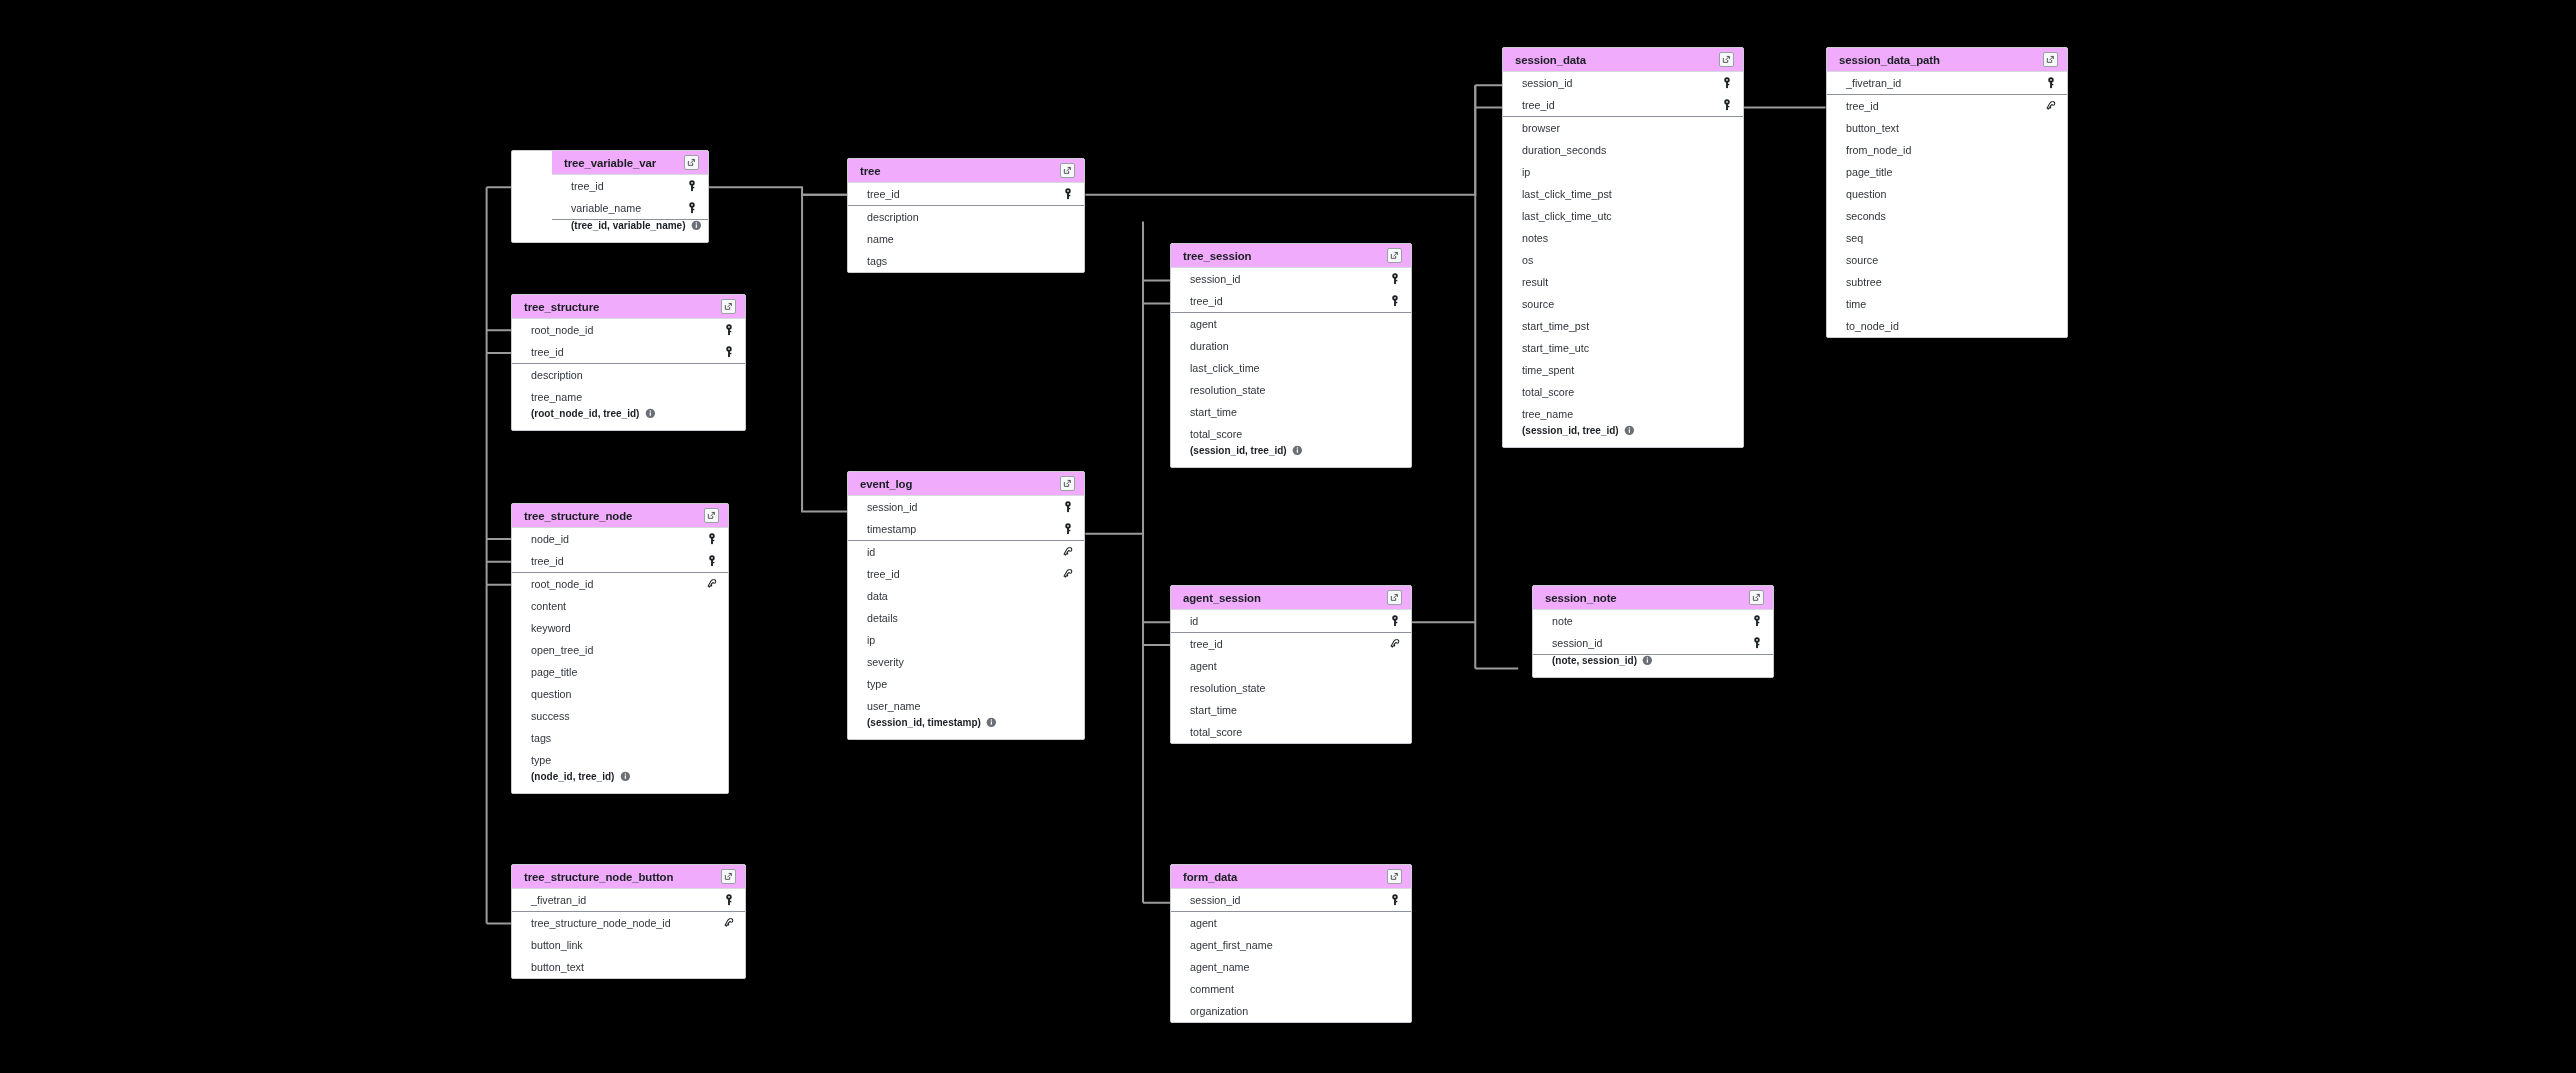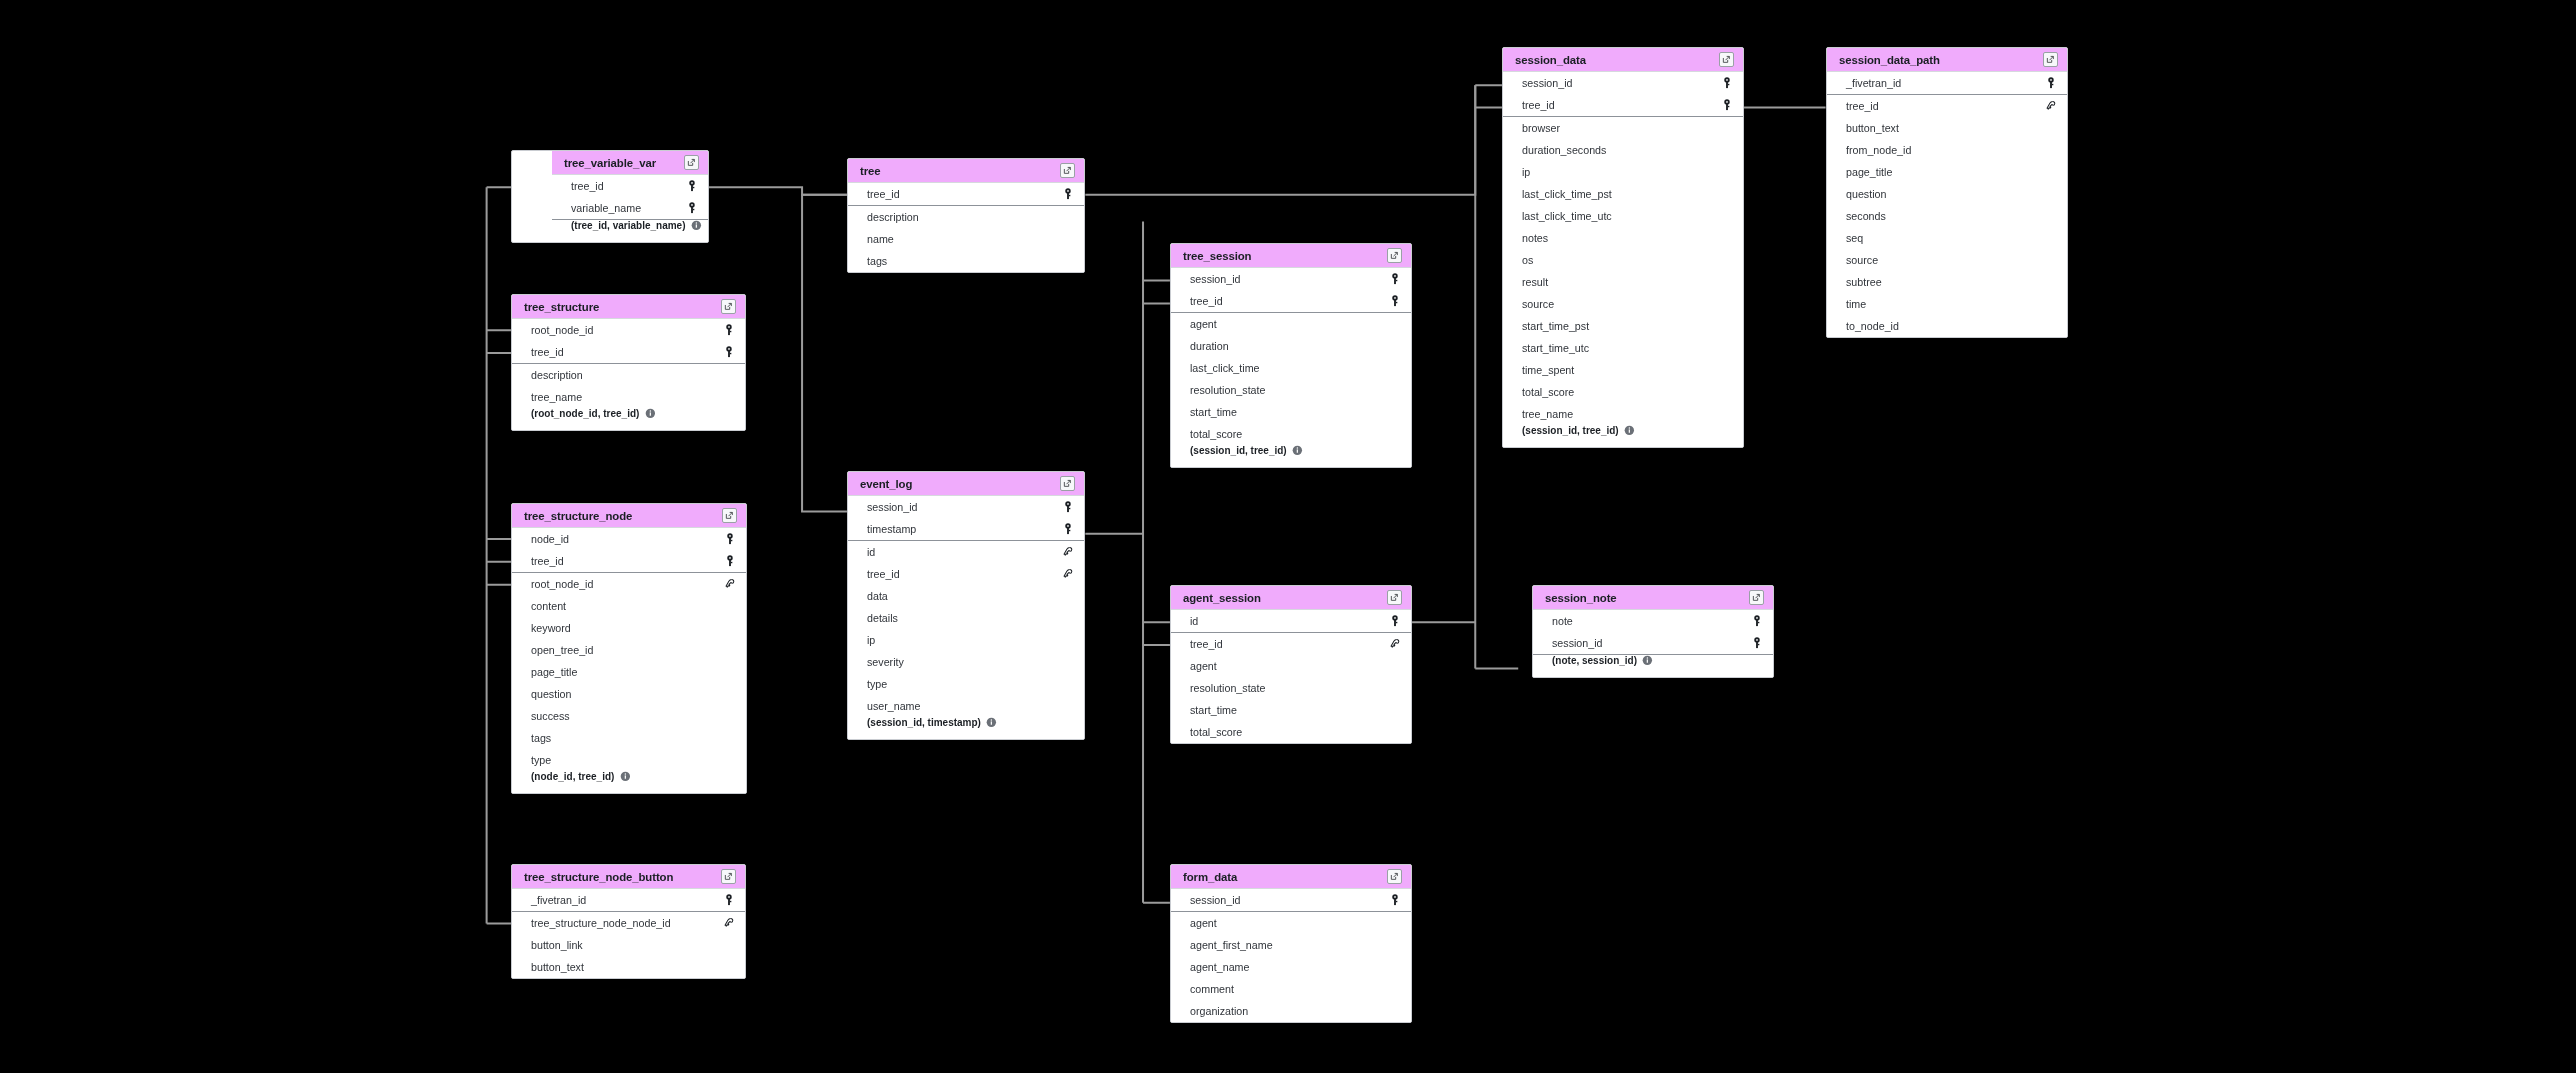--- a/index.html
+++ b/index.html
@@ -224,21 +224,21 @@
             <span class="info-icon">
               <svg width="10.7" height="10.7" viewBox="0 0 16 16">
                 <circle cx="8" cy="8" r="7" fill="#6b7077"></circle>
                 <rect x="7.1" y="6.6" width="1.8" height="5" fill="#ffffff"></rect>
                 <circle cx="8" cy="4.4" r="1.1" fill="#ffffff"></circle>
               </svg>
             </span>
           </div>
         </div>
       </div>
-      <div class="entity" style="left: 511px; top: 503px; width: 236px;">
+      <div class="entity" style="left: 511px; top: 503px; width: 218px;">
         <div class="ent-header">
           <span class="ent-title">tree_structure_node</span>
           <span class="open-icon">
             <svg width="8.7" height="8.7" viewBox="0 0 16 16">
               <path d="M2.5 5.5 L2.5 13.5 L10.5 13.5 L10.5 9" fill="none" stroke="#3c4043" stroke-width="1.6"></path>
               <path d="M6.5 9.5 L13.2 2.8" fill="none" stroke="#3c4043" stroke-width="1.6"></path>
               <path d="M8.6 2.6 L13.5 2.6 L13.5 7.5" fill="none" stroke="#3c4043" stroke-width="1.6"></path>
             </svg>
           </span>
         </div>

